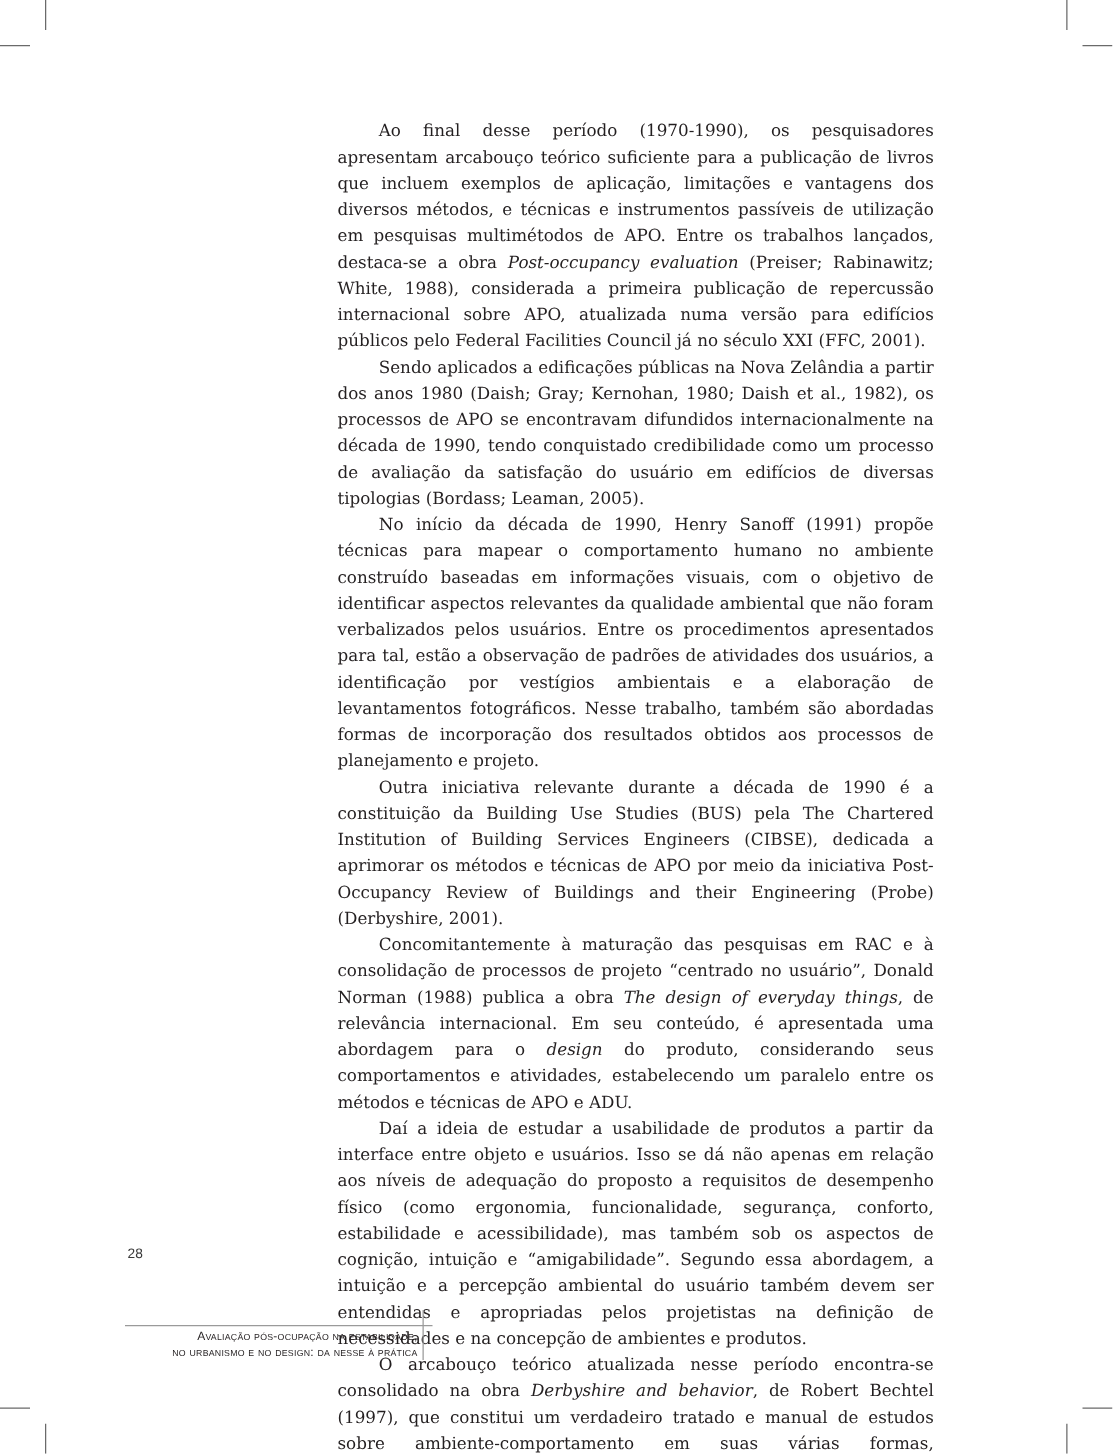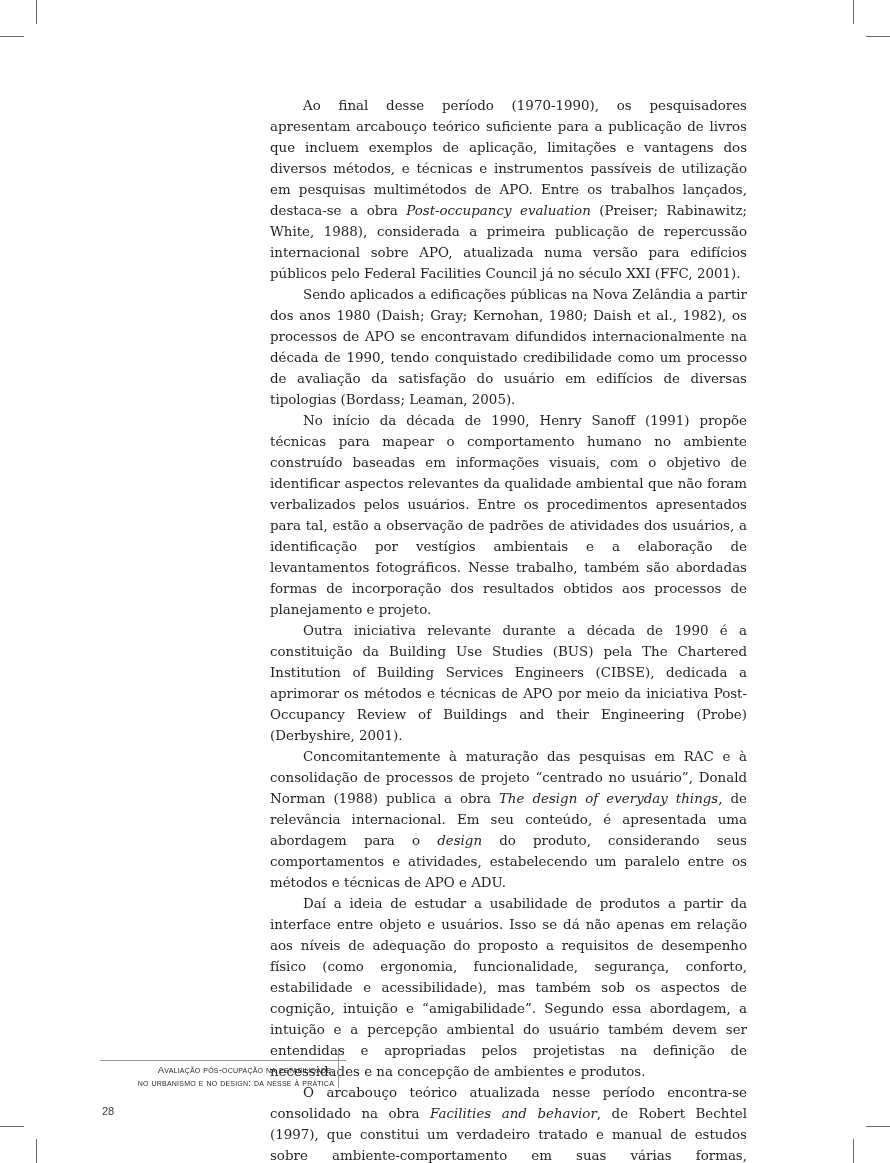--- a/index.html
+++ b/index.html
@@ -17,21 +17,21 @@
       font-size: 13.4px;
       line-height: 21px;
       color: #231f20;
       text-align: justify;
       hyphens: manual;
     }
     .body-text p { margin: 0; text-indent: 33px; }
     .body-text em { font-style: italic; }
 
     .footer-num {
-      position: absolute; left: 102px; top: 1105px;
+      position: absolute; left: 102px; top: 997px;
       font-family: "Liberation Sans", "DejaVu Sans", sans-serif;
       font-size: 11px; color: #3a3a3a;
     }
     .footer-hrule { position: absolute; left: 100px; top: 1060px; width: 246px; height: 1px; background: #9a9a9a; }
     .footer-vrule { position: absolute; left: 338px; top: 1048px; width: 1px; height: 40px; background: #9a9a9a; }
     .footer-title {
       position: absolute; right: 556px; top: 1063px;
       text-align: right;
       font-family: "Liberation Sans", "DejaVu Sans", sans-serif;
       font-size: 9.6px; line-height: 13px; color: #231f20;
@@ -51,21 +51,21 @@
 <div class="crop h" style="left:866px; top:1126px;"></div>
 <div class="crop v" style="left:853px; top:1139px;"></div>
 
 <div class="body-text" id="body-text">
     <p><span>Ao final desse período (1970-1990), os pesquisadores apresentam arcabouço teórico suficiente para a publicação de livros que incluem exemplos de aplicação, limitações e vantagens dos diversos métodos, e técnicas e instrumentos passíveis de utilização em pesquisas multimétodos de APO. Entre os trabalhos lançados, destaca-se a obra </span><em>Post-occupancy evaluation</em><span> (Preiser; Rabinawitz; White, 1988), considerada a primeira publicação de repercussão internacional sobre APO, atualizada numa versão para edifícios públicos pelo Federal Facilities Council já no século XXI (FFC, 2001).</span></p>
     <p><span>Sendo aplicados a edificações públicas na Nova Zelândia a partir dos anos 1980 (Daish; Gray; Kernohan, 1980; Daish et al., 1982), os processos de APO se encontravam difundidos internacionalmente na década de 1990, tendo conquistado credibilidade como um processo de avaliação da satisfação do usuário em edifícios de diversas tipologias (Bordass; Leaman, 2005).</span></p>
     <p><span>No início da década de 1990, Henry Sanoff (1991) propõe técnicas para mapear o comportamento humano no ambiente construído baseadas em informações visuais, com o objetivo de identificar aspectos relevantes da qualidade ambiental que não foram verbalizados pelos usuários. Entre os procedimentos apresentados para tal, estão a observação de padrões de atividades dos usuários, a identificação por vestígios ambientais e a elaboração de levantamentos fotográficos. Nesse trabalho, também são abordadas formas de incorporação dos resultados obtidos aos processos de planejamento e projeto.</span></p>
     <p><span>Outra iniciativa relevante durante a década de 1990 é a constituição da Building Use Studies (BUS) pela The Chartered Institution of Building Services Engineers (CIBSE), dedicada a aprimorar os métodos e técnicas de APO por meio da iniciativa Post-Occupancy Review of Buildings and their Engineering (Probe) (Derbyshire, 2001).</span></p>
     <p><span>Concomitantemente à maturação das pesquisas em RAC e à consolidação de processos de projeto “centrado no usuário”, Donald Norman (1988) publica a obra </span><em>The design of everyday things</em><span>, de relevância internacional. Em seu conteúdo, é apresentada uma abordagem para o </span><em>design</em><span> do produto, considerando seus comportamentos e atividades, estabelecendo um paralelo entre os métodos e técnicas de APO e ADU.</span></p>
     <p><span>Daí a ideia de estudar a usabilidade de produtos a partir da interface entre objeto e usuários. Isso se dá não apenas em relação aos níveis de adequação do proposto a requisitos de desempenho físico (como ergonomia, funcionalidade, segurança, conforto, estabilidade e acessibilidade), mas também sob os aspectos de cognição, intuição e “amigabilidade”. Segundo essa abordagem, a intuição e a percepção ambiental do usuário também devem ser entendidas e apropriadas pelos projetistas na definição de necessidades e na concepção de ambientes e produtos.</span></p>
-    <p><span>O arcabouço teórico atualizada nesse período encontra-se consolidado na obra </span><em>Facilities and behavior</em><span>, de Robert Bechtel (1997), que constitui um verdadeiro tratado e manual de estudos sobre ambiente-comportamento em suas várias formas, contemplando centenas de referências bibliográficas.</span></p>
+    <p><span>O arcabouço teórico atualizada nesse período encontra-se consolidado na obra </span><em>Derbyshire and behavior</em><span>, de Robert Bechtel (1997), que constitui um verdadeiro tratado e manual de estudos sobre ambiente-comportamento em suas várias formas, contemplando centenas de referências bibliográficas.</span></p>
   </div>
 
 <div class="footer-num">28</div>
 <div class="footer-hrule"></div>
 <div class="footer-vrule"></div>
 <div class="footer-title">
   <div>Avaliação pós-ocupação na estabilidade,</div>
   <div>no urbanismo e no design: da nesse à prática</div>
 </div>
 

